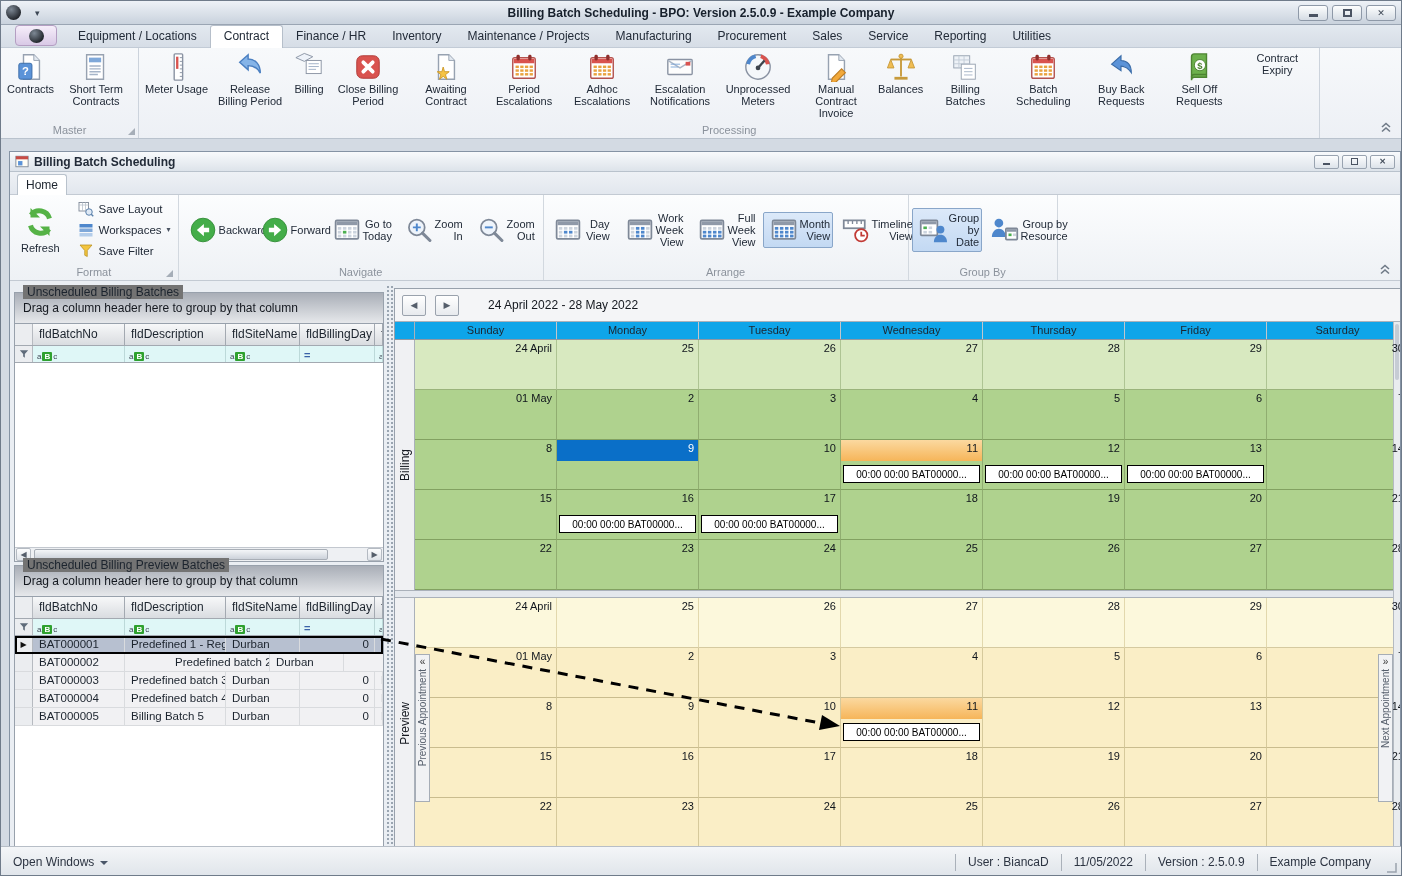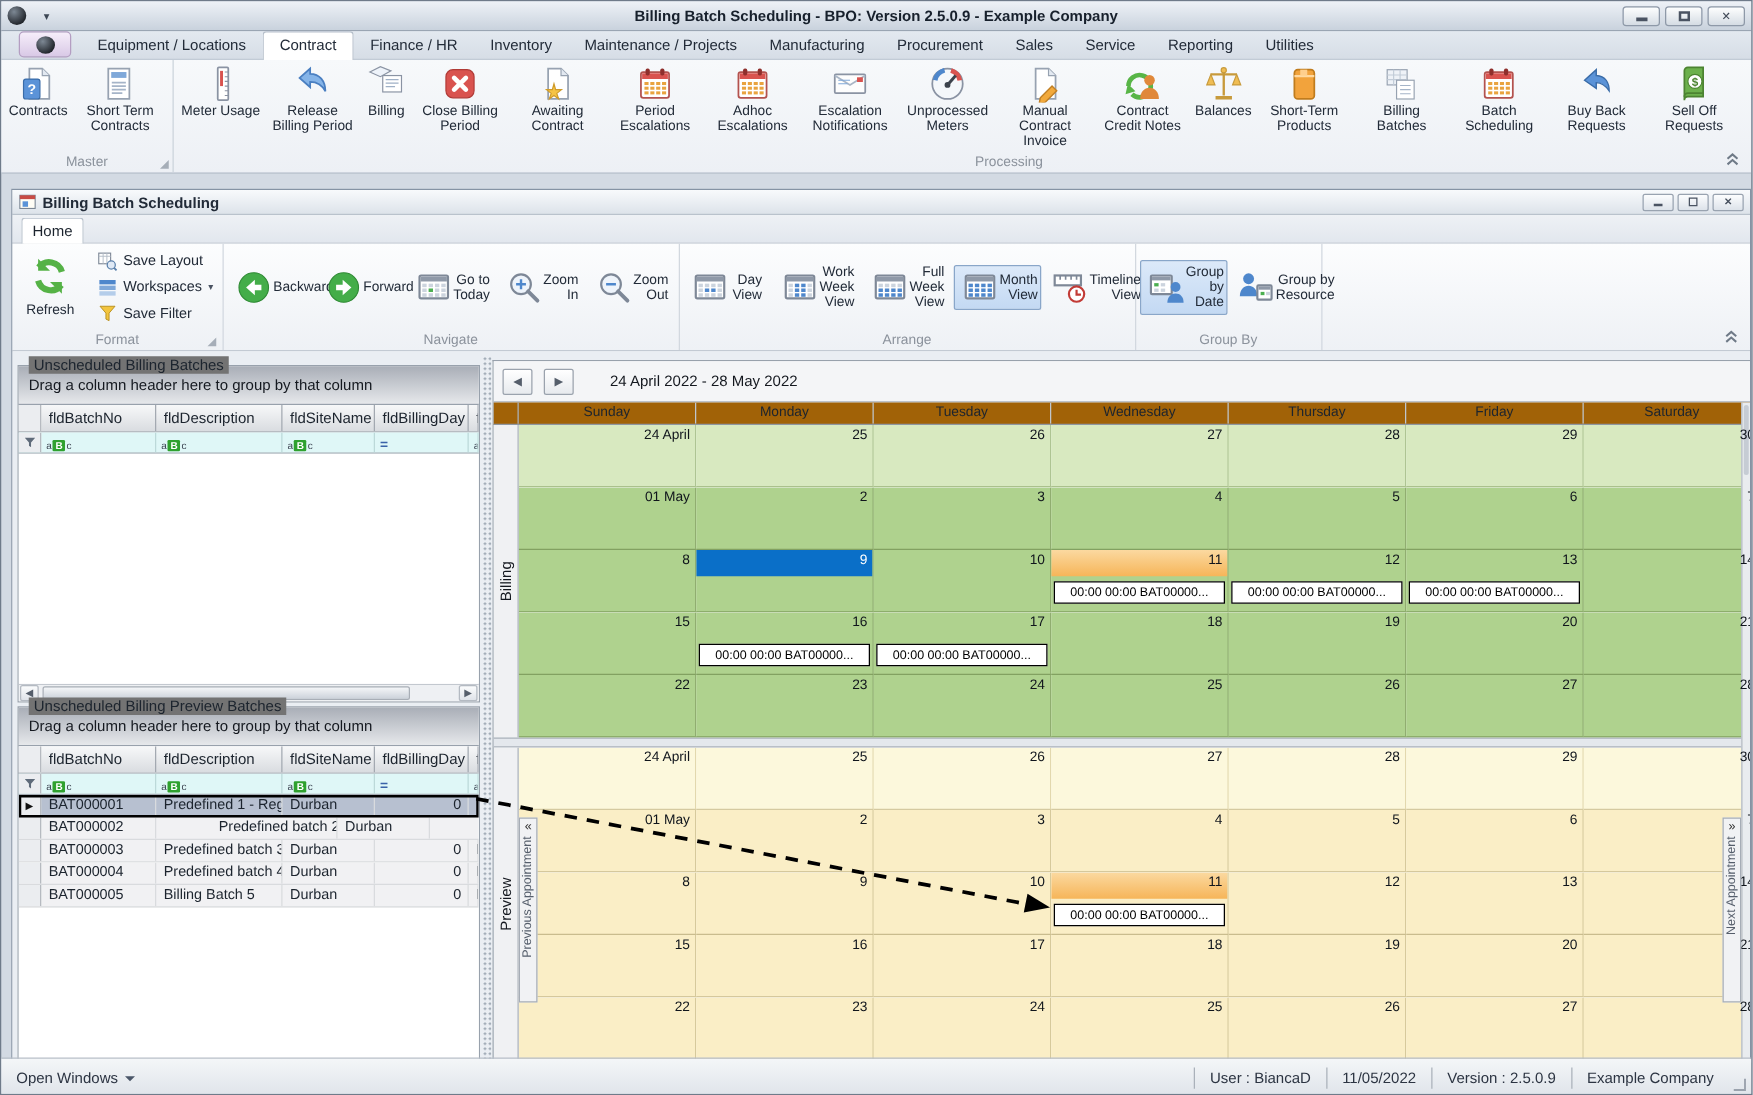--- a/index.html
+++ b/index.html
@@ -81,21 +81,21 @@
 .hscroll{flex:0 0 14px;border-top:1px solid #c3c8cf;background:#eef0f3;display:flex;align-items:center}
 .sbtn{flex:0 0 15px;height:13px;display:flex;align-items:center;justify-content:center;font-size:8px;color:#555e6b;background:linear-gradient(#fbfcfd,#dfe3e9);border:1px solid #b4bac2;border-radius:2px;margin:0 1px}
 .strack{flex:1;height:13px;position:relative}
 .sthumb{position:absolute;left:2px;top:1px;height:11px;width:88%;background:linear-gradient(#f4f6f8,#ccd2da);border:1px solid #a8aeb6;border-radius:2px}
 .vsplit{position:absolute;left:376px;top:4px;bottom:2px;width:7px;background-image:radial-gradient(#9aa5b1 32%,transparent 34%);background-size:4px 4px}
 
 .calwrap{position:absolute;left:384px;right:0;top:7px;bottom:0;display:flex;flex-direction:column;border:1px solid #98a1ac;border-right:none;background:#fff}
 .calnav{height:33px;flex:0 0 33px;background:#f4f5f7;border-bottom:1px solid #aab1ba;display:flex;align-items:center;gap:9px;padding-left:7px}
 .navbtn{width:24px;height:21px;background:linear-gradient(#fff,#e7eaee);border:1px solid #9aa2ad;border-radius:2px;display:flex;align-items:center;justify-content:center;font-size:9px;color:#555e6b}
 .range{font-size:12px;color:#14181f;margin-left:20px}
-.calhdr{height:18px;flex:0 0 18px;display:flex;border-bottom:1px solid #8f97a2;background:#a16207}
+.calhdr{height:18px;flex:0 0 18px;display:flex;border-bottom:1px solid #8f97a2;background:#0ea5e9}
 .calhdr .corner{flex:0 0 20px;border-right:1px solid #aab1ba}
 .cal-cols{flex:1;display:flex;overflow:hidden}
 .dayhdr{flex:0 0 142px;text-align:center;font-size:11px;line-height:17px;border-right:1px solid #c0c6cd;color:#1c242e}
 .section{display:flex;min-height:0}
 .section.green{flex:0 0 250px}
 .section.yellow{flex:1 1 auto;overflow:hidden}
 .strip{flex:0 0 20px;background:#f0f1f3;border-right:1px solid #aab1ba;display:flex;align-items:center;justify-content:center}
 .strip span{writing-mode:vertical-rl;transform:rotate(180deg);font-size:12px;color:#14181f}
 .weeks{flex:1;display:flex;flex-direction:column;overflow:hidden;min-width:0}
 .week{display:flex;flex:0 0 50px;overflow:hidden}
@@ -320,50 +320,29 @@
                   <path d="M8 3h11l6 6v20H8z" fill="#fff" stroke="#97a2b1" stroke-width="1.5"></path>
                   <path d="M19 3v6h6" fill="#e3e9f1" stroke="#97a2b1"></path>
                   <path d="M12 28l10-10 4 4-10 10-5 1z" fill="#f2a93b" stroke="#c07f24" stroke-width="1.2"></path>
                 </svg>
               </span>
               <span class="rlbl">Manual Contract Invoice</span>
             </div>
             <div class="rbtn">
               <span class="ric">
                 <svg viewBox="0 0 32 32" aria-hidden="true">
-                  <path d="M4 18a9.5 9.5 0 1 1 3 7" fill="none" stroke="#58b547" stroke-width="4"></path>
-                  <path d="M3.5 16l-2 9 8.5-2.5z" fill="#58b547"></path>
-                  <circle cx="22" cy="13" r="4.5" fill="#e0883a"></circle>
-                  <path d="M14 29c0-6 3.6-9.5 8-9.5s8 3.5 8 9.5z" fill="#e0883a"></path>
-                </svg>
-              </span>
-              <span class="rlbl">Contract Credit Notes</span>
-            </div>
-            <div class="rbtn">
-              <span class="ric">
-                <svg viewBox="0 0 32 32" aria-hidden="true">
                   <path d="M16 3v23" stroke="#c79a3b" stroke-width="2"></path>
                   <path d="M5 8h22" stroke="#c79a3b" stroke-width="2"></path>
                   <path d="M5 8l-3.5 9h7z" fill="#f0bd53" stroke="#c79a3b"></path>
                   <path d="M27 8l-3.5 9h7z" fill="#f0bd53" stroke="#c79a3b"></path>
                   <path d="M9 28h14" stroke="#c79a3b" stroke-width="3"></path>
                   <circle cx="16" cy="4.5" r="2.2" fill="#f0bd53" stroke="#c79a3b"></circle>
                 </svg>
               </span>
               <span class="rlbl">Balances</span>
-            </div>
-            <div class="rbtn">
-              <span class="ric">
-                <svg viewBox="0 0 32 32" aria-hidden="true">
-                  <rect x="8" y="4" width="17" height="25" rx="3" fill="#f2a33c" stroke="#c07c1d" stroke-width="1.5"></rect>
-                  <path d="M8 9.5h17" stroke="#ffd9a0" stroke-width="2"></path>
-                  <rect x="13" y="4" width="6" height="5" fill="#ffcf8d"></rect>
-                </svg>
-              </span>
-              <span class="rlbl">Short-Term Products</span>
             </div>
             <div class="rbtn">
               <span class="ric">
                 <svg viewBox="0 0 32 32" aria-hidden="true">
                   <rect x="4" y="4" width="17" height="13" fill="#eef2f7" stroke="#97a2b1"></rect>
                   <path d="M4 8.5h17M4 12.5h17M9.5 4v13M15 4v13" stroke="#c2ccd8"></path>
                   <rect x="12" y="13" width="15" height="16" fill="#fff" stroke="#97a2b1"></rect>
                   <path d="M15 17.5h9M15 21h9M15 24.5h9" stroke="#a5b4c8"></path>
                 </svg>
               </span>

